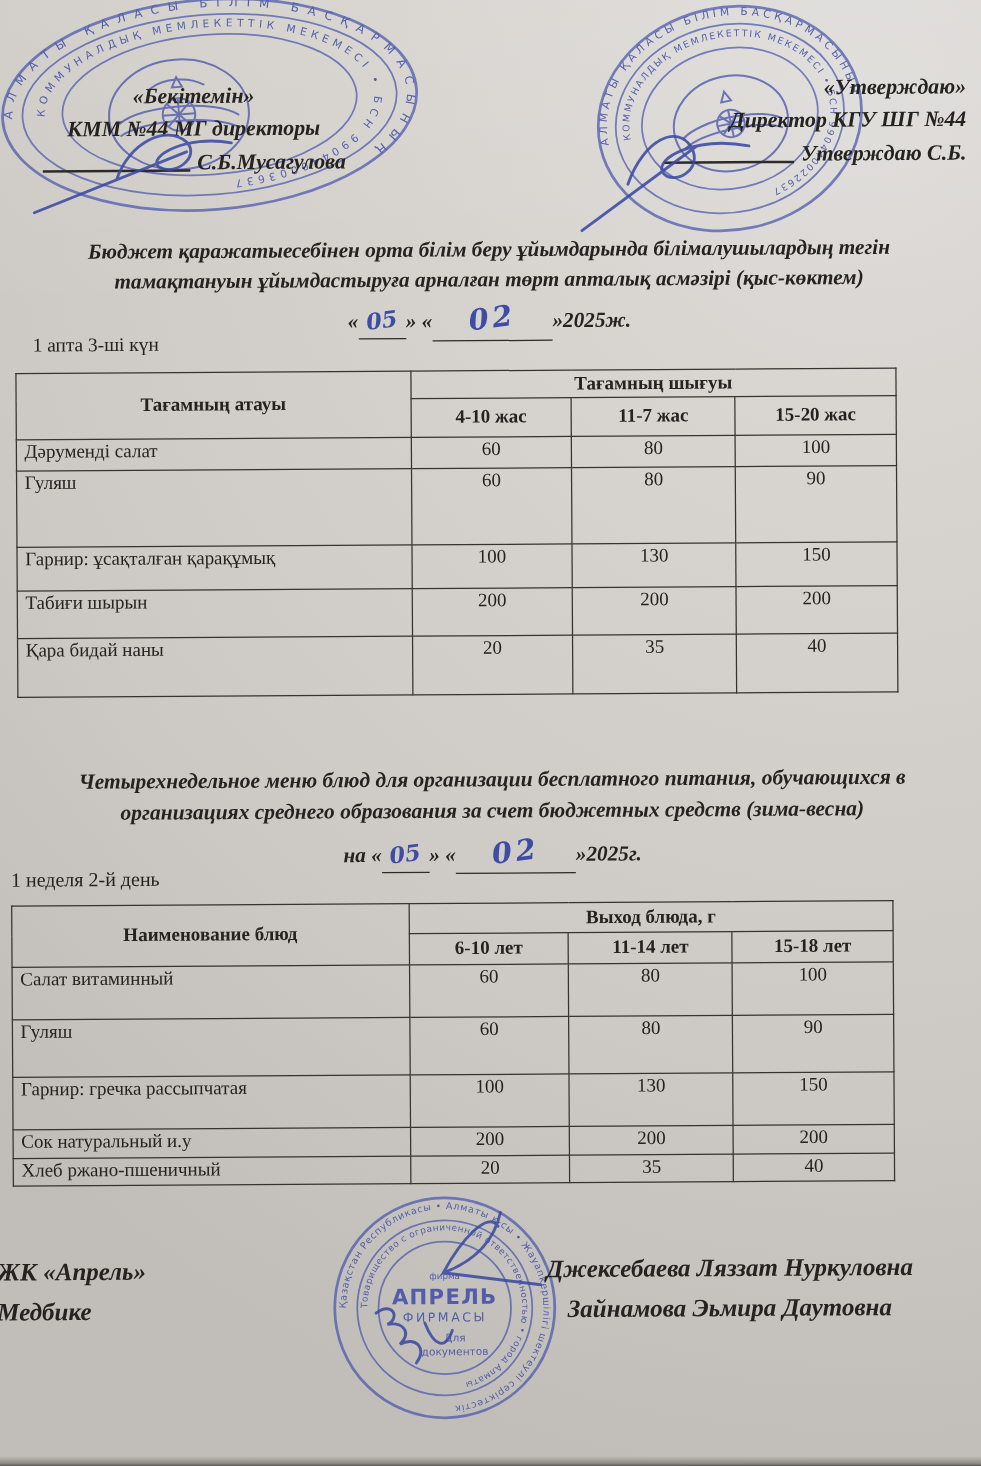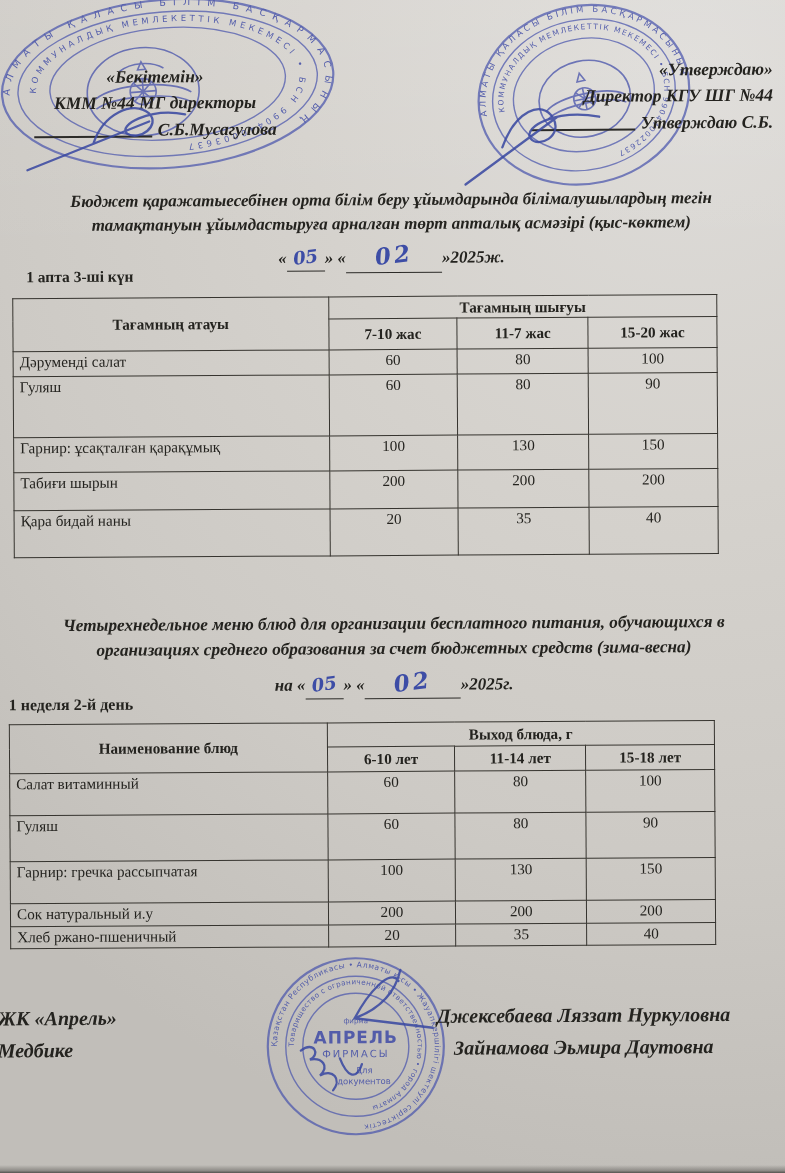--- a/index.html
+++ b/index.html
@@ -44,21 +44,21 @@
 
   .date-line { margin-top:3px; font-size:17px; }
   .hand-slot { display:inline-block; border-bottom:1.7px solid #2c2b28; text-align:center; }
   .hand-slot.small { width:38px; }
   .hand-slot.wide  { width:96px; }
   .hand { display:inline-block; font-family:"DejaVu Serif",serif; font-style:italic; font-weight:bold;
           color:#3d4da6; transform:rotate(-7deg); }
   .hand.day { font-size:18px; }
   .hand.month { font-size:23px; letter-spacing:3px; }
 
-  .subheading { position:absolute; font-weight:bold; font-style:normal; z-index:4; }
+  .subheading { position:absolute; font-weight:normal; font-style:normal; z-index:4; }
   .kz-sub { top:266px; left:28px;  font-size:15.5px; }
   .ru-sub { top:694px; left:8px;   font-size:16px; }
 
   
   .menu-table { position:absolute; border-collapse:collapse; z-index:4;
                 font-size:15.2px; background:transparent; }
   .menu-table th, .menu-table td { border:1.6px solid #36342f; padding:1px 6px; }
   .menu-table th { font-weight:bold; text-align:center; vertical-align:middle; }
   .menu-table td.name { text-align:left; vertical-align:top; }
   .menu-table td.val  { text-align:center; vertical-align:top; }
@@ -145,21 +145,21 @@
           <col style="width:129px">
           <col style="width:131px">
           <col style="width:129px">
         </colgroup>
       <tbody>
           <tr style="height:22px">
         <th rowspan="2">Тағамның атауы</th>
         <th colspan="3">Тағамның шығуы</th>
       </tr>
       <tr style="height:31px">
-        <th>7-10 жас</th>
+        <th>4-10 жас</th>
         <th>11-7 жас</th>
         <th>15-20 жас</th>
       </tr>
       <tr style="height:25px">
         <td class="name">Дәруменді салат</td>
         <td class="val">60</td>
         <td class="val">80</td>
         <td class="val">100</td>
       </tr>
       <tr style="height:61px">

